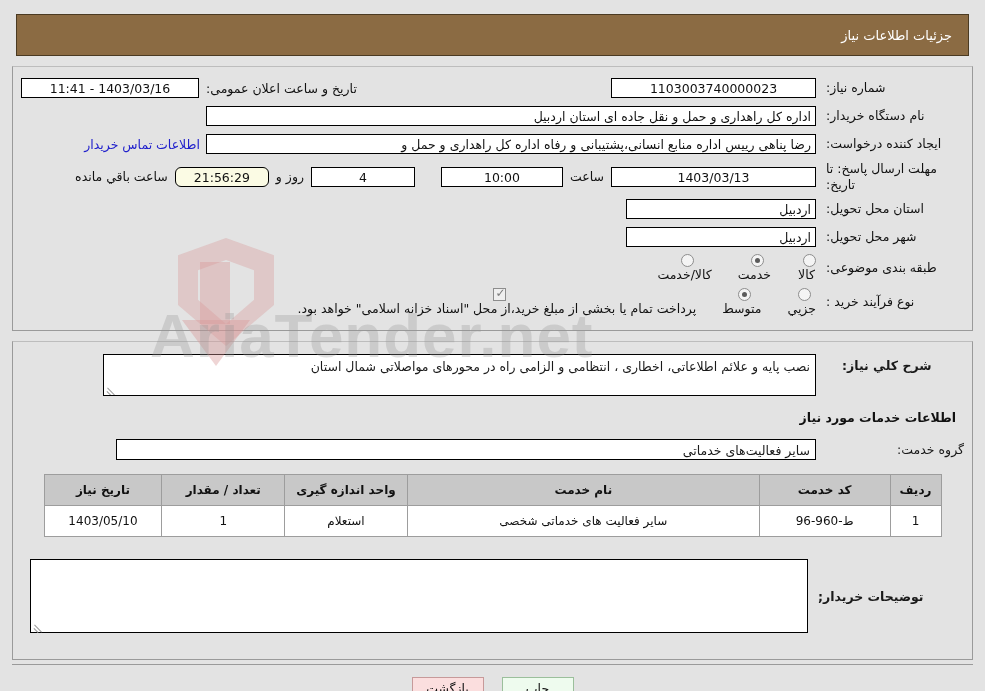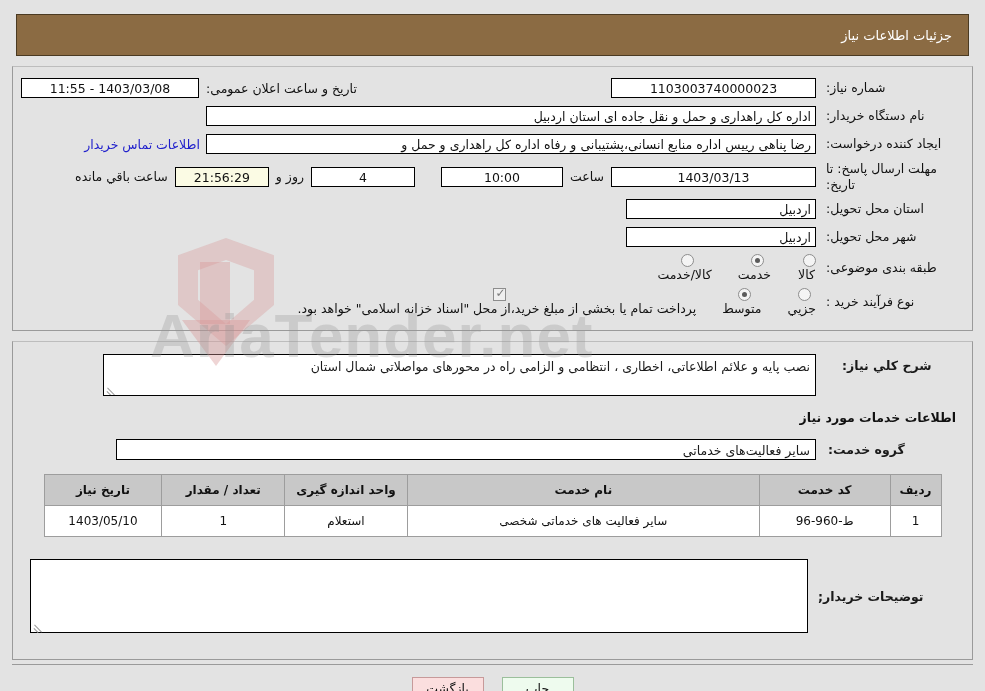--- a/index.html
+++ b/index.html
@@ -134,21 +134,21 @@
     font-size: 12.5px;
     padding: 0 4px;
     box-sizing: border-box;
     color: #111;
     overflow: hidden;
     white-space: nowrap;
     font-family: "DejaVu Sans", "Liberation Sans", sans-serif;
   }
   .finput.center { text-align: center; }
   .finput.right  { text-align: right; }
-  .finput.yellow { background: #fbfbe4; }
+  .finput.yellow { background: #fbfbe4; border-radius: 6px; }
 
   .w-need-no   { width: 205px; }
   .w-buyer     { width: 610px; }
   .w-date      { width: 205px; }
   .w-hour      { width: 122px; }
   .w-days      { width: 104px; }
   .w-timer     { width: 94px; }
   .w-province  { width: 190px; }
   .w-pubdate   { width: 178px; }
 
@@ -281,23 +281,23 @@
   }
 
   .group-row {
     display: flex;
     align-items: center;
     padding-top: 10px;
   }
   .group-label {
     width: 148px;
     flex: 0 0 148px;
-    text-align: left;
+    text-align: right;
     padding-left: 12px;
-    font-weight: bold;
+    font-weight: normal;
     font-size: 12.5px;
     box-sizing: border-box;
   }
   .group-input {
     width: 700px;
     height: 21px;
     line-height: 21px;
     border: 1px solid #000;
     background: #fff;
     font-size: 12.5px;
@@ -407,21 +407,21 @@
     <div class="titlebar-text">جزئیات اطلاعات نیاز</div>
   </div>
 
   <div class="panel panel-a">
 
     <div class="frow">
       <div class="flabel">شماره نیاز:</div>
       <div class="finput w-need-no center">1103003740000023</div>
       <div style="flex:1"></div>
       <div class="inline-lbl">تاریخ و ساعت اعلان عمومی:</div>
-      <div class="finput w-pubdate center">1403/03/08 - 11:55</div>
+      <div class="finput w-pubdate center">1403/03/16 - 11:41</div>
     </div>
 
     <div class="frow">
       <div class="flabel">نام دستگاه خریدار:</div>
       <div class="finput w-buyer right">اداره کل راهداری و حمل و نقل جاده ای استان اردبیل</div>
     </div>
 
     <div class="frow">
       <div class="flabel">ایجاد کننده درخواست:</div>
       <div class="finput w-buyer right">رضا پناهی رییس اداره منابع انسانی،پشتیبانی و رفاه اداره کل راهداری و حمل و</div>

